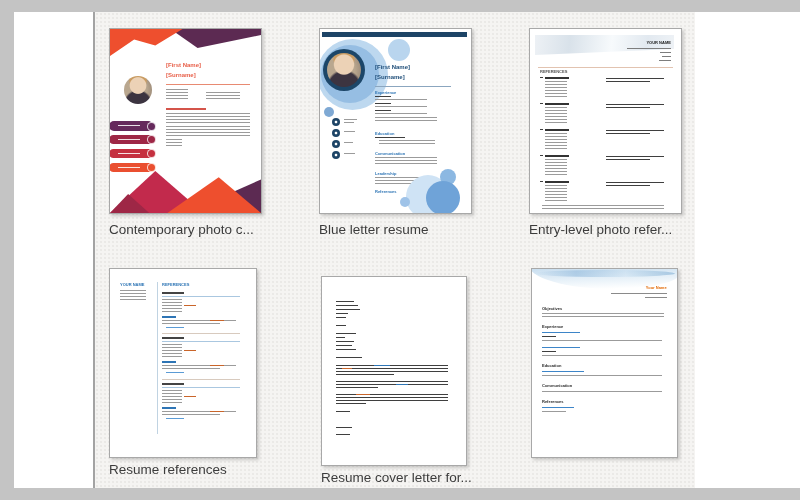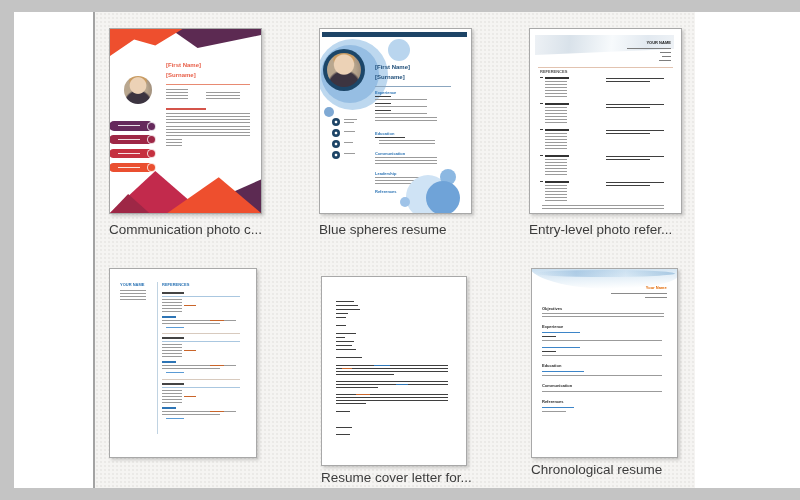--- a/index.html
+++ b/index.html
@@ -83,21 +83,21 @@
         <div class="pill" style="top:106px;background:#9e2746;color:#9e2746"></div>
         <div class="pill" style="top:120px;background:#c5303f;color:#c5303f"></div>
         <div class="pill" style="top:134px;background:#ea4f30;color:#ea4f30"></div>
         <div class="mtn">
           <div class="m-crimson"></div>
           <div class="m-purple"></div>
           <div class="m-orangef"></div>
           <div class="m-dred"></div>
         </div>
       </div>
-      <div class="caption">Communication photo c...</div>
+      <div class="caption">Contemporary photo c...</div>
     </div>
 
     <div class="card" style="left:224px;top:16px;width:151px;height:232px">
       <div class="thumb" style="width:151px;height:184px">
         <div class="a" style="left:2px;top:3px;right:4px;height:5px;background:#1d4466"></div>
         <div class="c" style="left:68px;top:10px;width:22px;height:22px;background:#b9d5ee"></div>
         <div class="c" style="left:-3px;top:10px;width:71px;height:71px;background:#bdd8ef"></div>
         <div class="c" style="left:1px;top:16px;width:58px;height:58px;background:#96bee3"></div>
         <div class="c" style="left:3px;top:20px;width:42px;height:42px;background:#1c4668"></div>
         <div class="photo" style="left:7px;top:24px;width:34px;height:34px"></div>
@@ -128,21 +128,21 @@
         <div class="mt" style="left:55px;top:122px;color:#2e75b5">Communication</div>
         <div class="sk" style="left:55px;top:128px;width:62px;height:8px"></div>
         <div class="mt" style="left:55px;top:142px;color:#2e75b5">Leadership</div>
         <div class="sk" style="left:55px;top:148px;width:62px;height:8px"></div>
         <div class="mt" style="left:55px;top:160px;color:#2e75b5">References</div>
         <div class="c" style="left:86px;top:146px;width:44px;height:44px;background:#cfe3f5"></div>
         <div class="c" style="left:120px;top:140px;width:16px;height:16px;background:#8cb8e2"></div>
         <div class="c" style="left:106px;top:152px;width:34px;height:34px;background:#6fa3d8"></div>
         <div class="c" style="left:80px;top:168px;width:10px;height:10px;background:#9fc3e8"></div>
       </div>
-      <div class="caption">Blue spheres resume</div>
+      <div class="caption">Blue letter resume</div>
     </div>
 
     <div class="card" style="left:434px;top:16px;width:151px;height:232px">
       <div class="thumb" style="width:151px;height:184px">
         <div class="t3-band"></div>
         <div class="mt mtr" style="right:10px;top:11px;color:#1a1a1a">YOUR NAME</div>
         <div class="bar" style="right:10px;top:19px;width:44px;background:#7d7d7d"></div>
         <div class="bar" style="right:10px;top:23px;width:11px;background:#7d7d7d"></div>
         <div class="bar" style="right:10px;top:27px;width:9px;background:#7d7d7d"></div>
         <div class="bar" style="right:10px;top:31px;width:12px;background:#7d7d7d"></div>
@@ -209,20 +209,21 @@
         <div class="bar" style="left:52px;top:114px;width:22px;height:2px;background:#444"></div>
         <div class="barb" style="left:52px;top:118px;width:78px;background:#aac7e0"></div>
         <div class="sk" style="left:52px;top:121px;width:20px;height:14px"></div>
         <div class="baro" style="left:74px;top:127px;width:12px"></div>
         <div class="barb" style="left:52px;top:138px;width:14px;height:2px"></div>
         <div class="bar" style="left:52px;top:142px;width:74px"></div>
         <div class="baro" style="left:100px;top:142px;width:14px"></div>
         <div class="bar" style="left:52px;top:145px;width:58px"></div>
         <div class="barb" style="left:56px;top:149px;width:18px;background:#5b9bd5"></div>
       </div>
+      <div class="caption">Resume references</div>
     </div>
 
     <div class="card" style="left:226px;top:264px;width:144px;height:232px">
       <div class="thumb" style="width:144px;height:188px">
         <div class="bard" style="left:14px;top:24px;width:18px"></div>
         <div class="bard" style="left:14px;top:28px;width:22px"></div>
         <div class="bard" style="left:14px;top:32px;width:24px"></div>
         <div class="bard" style="left:14px;top:36px;width:12px"></div>
         <div class="bard" style="left:14px;top:40px;width:10px"></div>
         <div class="bard" style="left:14px;top:48px;width:10px"></div>
@@ -272,17 +273,16 @@
         <div class="bar" style="left:10px;top:86px;width:120px"></div>
         <div class="mt" style="left:10px;top:94px;color:#2b2b2b">Education</div>
         <div class="barb" style="left:10px;top:102px;width:42px;background:#3d85c8"></div>
         <div class="bar" style="left:10px;top:106px;width:120px"></div>
         <div class="mt" style="left:10px;top:114px;color:#2b2b2b">Communication</div>
         <div class="bar" style="left:10px;top:122px;width:120px"></div>
         <div class="mt" style="left:10px;top:130px;color:#2b2b2b">References</div>
         <div class="barb" style="left:10px;top:138px;width:32px;background:#3d85c8"></div>
         <div class="bar" style="left:10px;top:142px;width:24px"></div>
       </div>
-      <div class="caption">Chronological resume</div>
     </div>
 
   </div>
 </div>
 
 </body></html>

